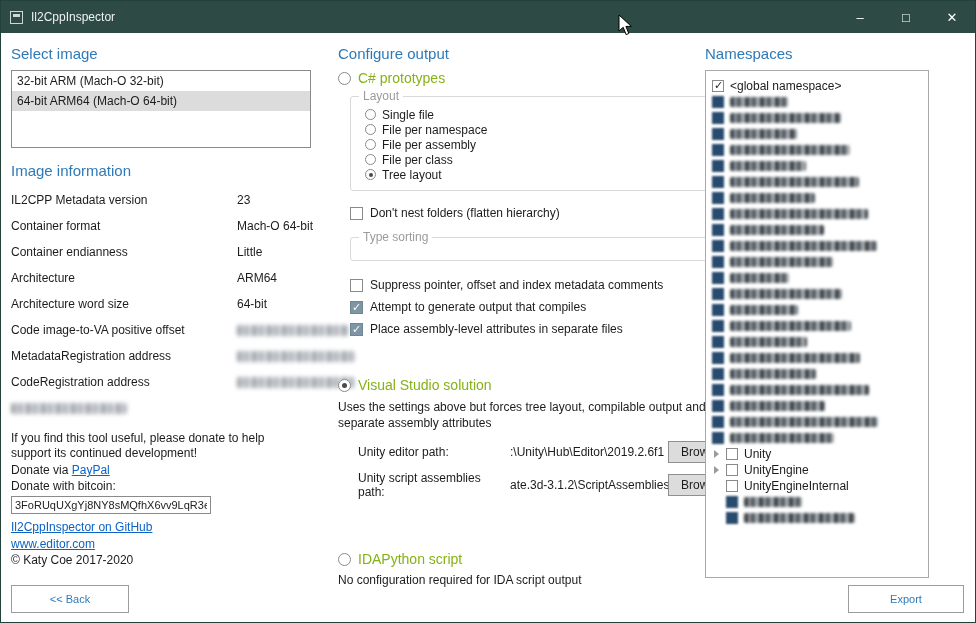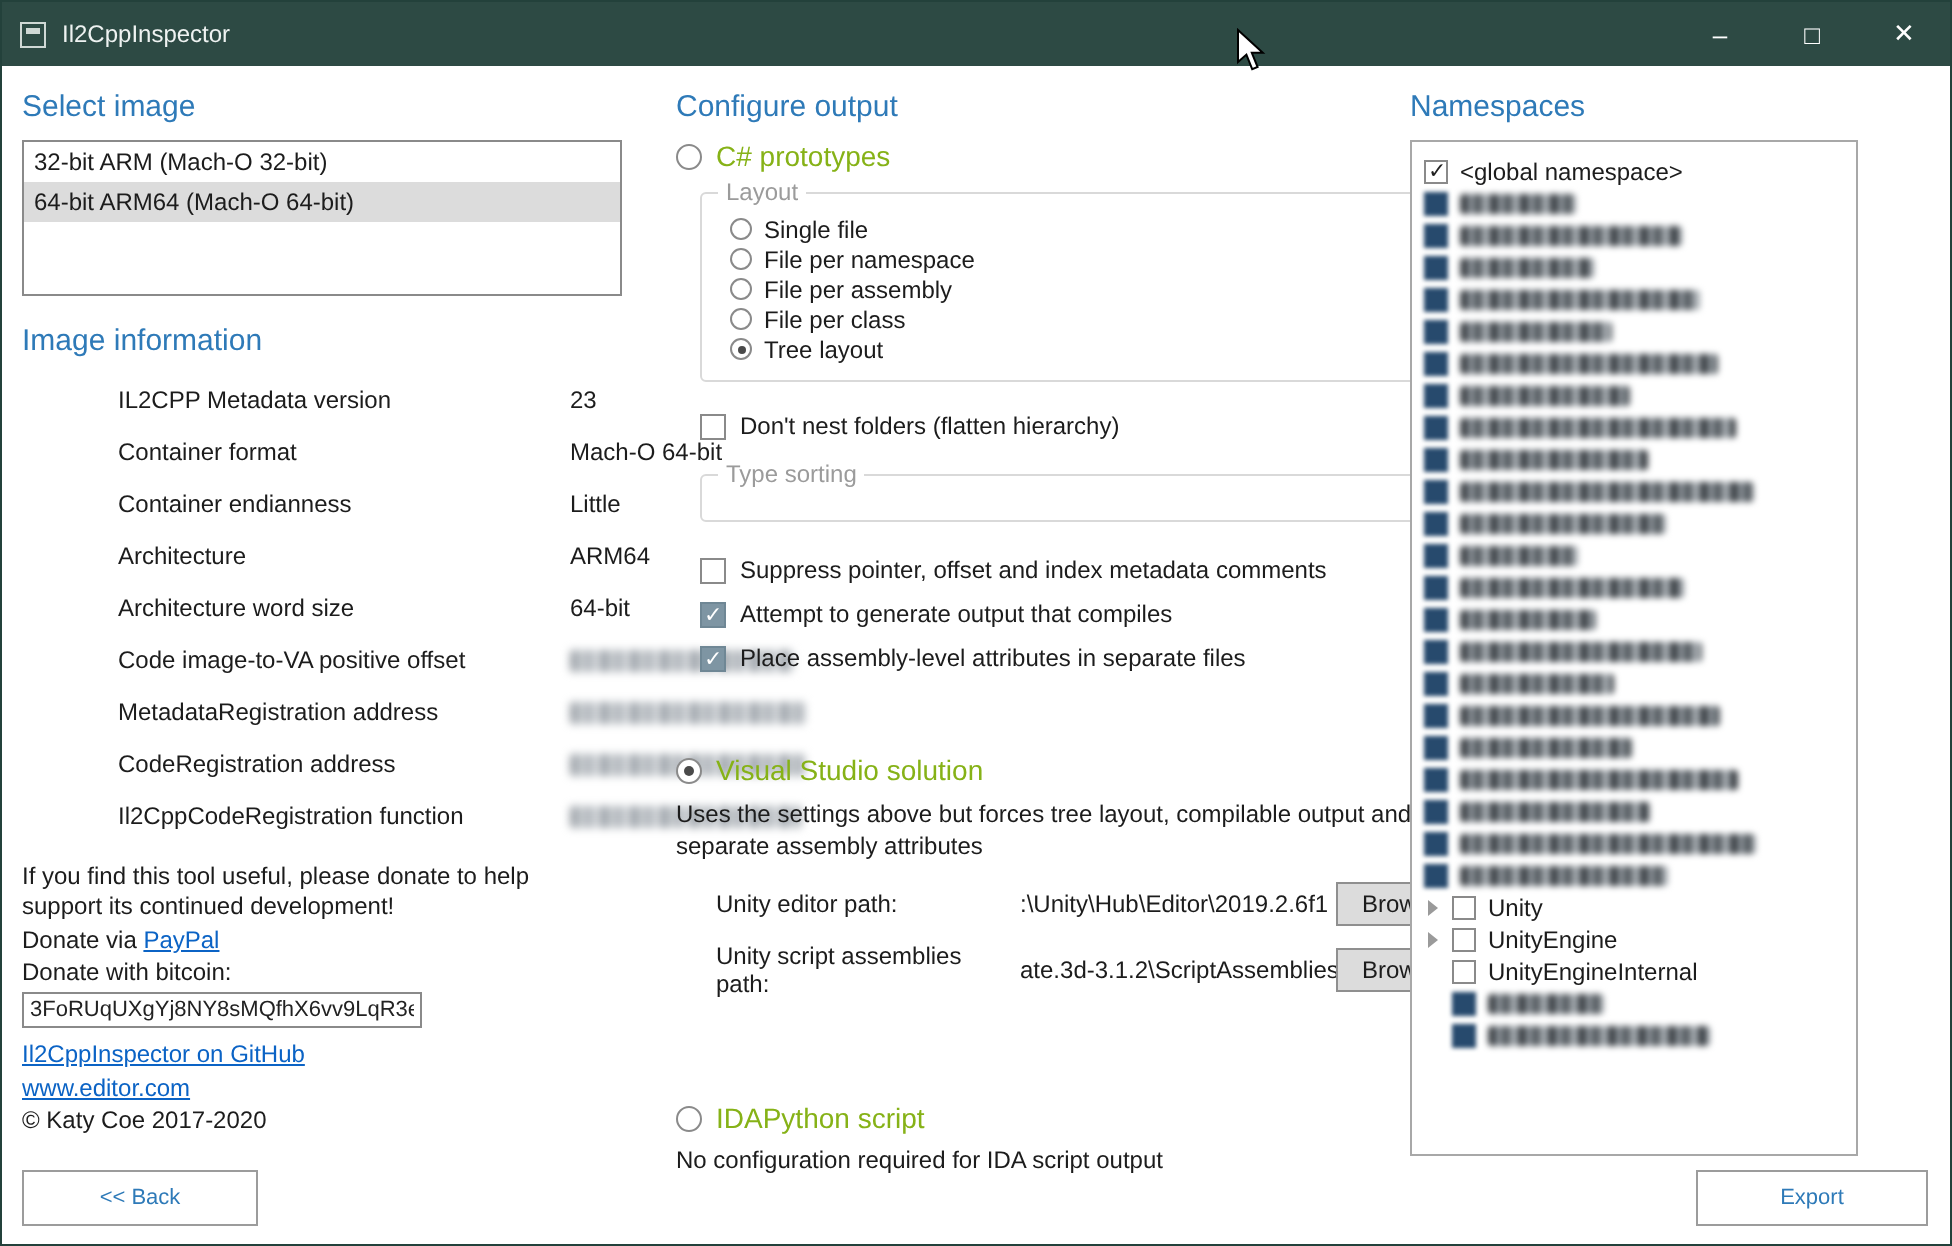--- a/index.html
+++ b/index.html
@@ -21,21 +21,21 @@
   .col-mid   { position:absolute; left:337px; top:6px; width:396px; }
   .col-right { position:absolute; left:704px; top:6px; width:224px; }
 
   h2.heading { font-size:15px; font-weight:400; color:#2e7ab8; margin:6px 0 8px 0; }
 
   
   .listbox { border:1px solid #8a8a8a; height:78px; overflow:hidden; background:#fff; }
   .list-item { height:20px; line-height:20px; padding:0 5px; white-space:nowrap; }
   .list-item.selected { background:#dcdcdc; }
 
-  .info-grid { display:grid; grid-template-columns:226px 1fr; grid-auto-rows:26px; align-items:center; margin-top:4px;margin-left:48px; }
+  .info-grid { display:grid; grid-template-columns:226px 1fr; grid-auto-rows:26px; align-items:center; margin-top:4px; }
   .info-label { white-space:nowrap; }
   .info-value { white-space:nowrap; }
 
   .blurbar { display:inline-block; height:11px; border-radius:2px; vertical-align:middle;
     background: repeating-linear-gradient(90deg,#9aa0a6 0 4px,#cfd3d7 4px 7px,#b3b8bd 7px 12px,#e2e5e8 12px 15px);
     filter: blur(2px); }
   .blurbar.dark { height:10px;
     background: repeating-linear-gradient(90deg,#3c4146 0 4px,#8f969c 4px 7px,#565c61 7px 11px,#a6acb1 11px 15px);
     filter: blur(1.6px); }
 
@@ -128,21 +128,20 @@
         <div class="info-label">Architecture</div>
         <div class="info-value">ARM64</div>
         <div class="info-label">Architecture word size</div>
         <div class="info-value">64-bit</div>
         <div class="info-label">Code image-to-VA positive offset</div>
         <div class="info-value"><span class="blurbar" style="width:112px;"></span></div>
         <div class="info-label">MetadataRegistration address</div>
         <div class="info-value"><span class="blurbar" style="width:118px;"></span></div>
         <div class="info-label">CodeRegistration address</div>
         <div class="info-value"><span class="blurbar" style="width:118px;"></span></div>
-        <div class="info-label">Il2CppCodeRegistration function</div>
         <div class="info-value"><span class="blurbar" style="width:116px;"></span></div>
       </div>
 
       <p class="donate-text">If you find this tool useful, please donate to help support its continued development!</p>
       <p class="line"><span>Donate via </span><a class="link">PayPal</a></p>
       <p class="line">Donate with bitcoin:</p>
       <input class="bitcoin-input" value="3FoRUqUXgYj8NY8sMQfhX6vv9LqR3e2kzz" style="">
       <a class="link block">Il2CppInspector on GitHub</a>
       <a class="link block">www.editor.com</a>
       <p class="copyright">© Katy Coe 2017-2020</p>

